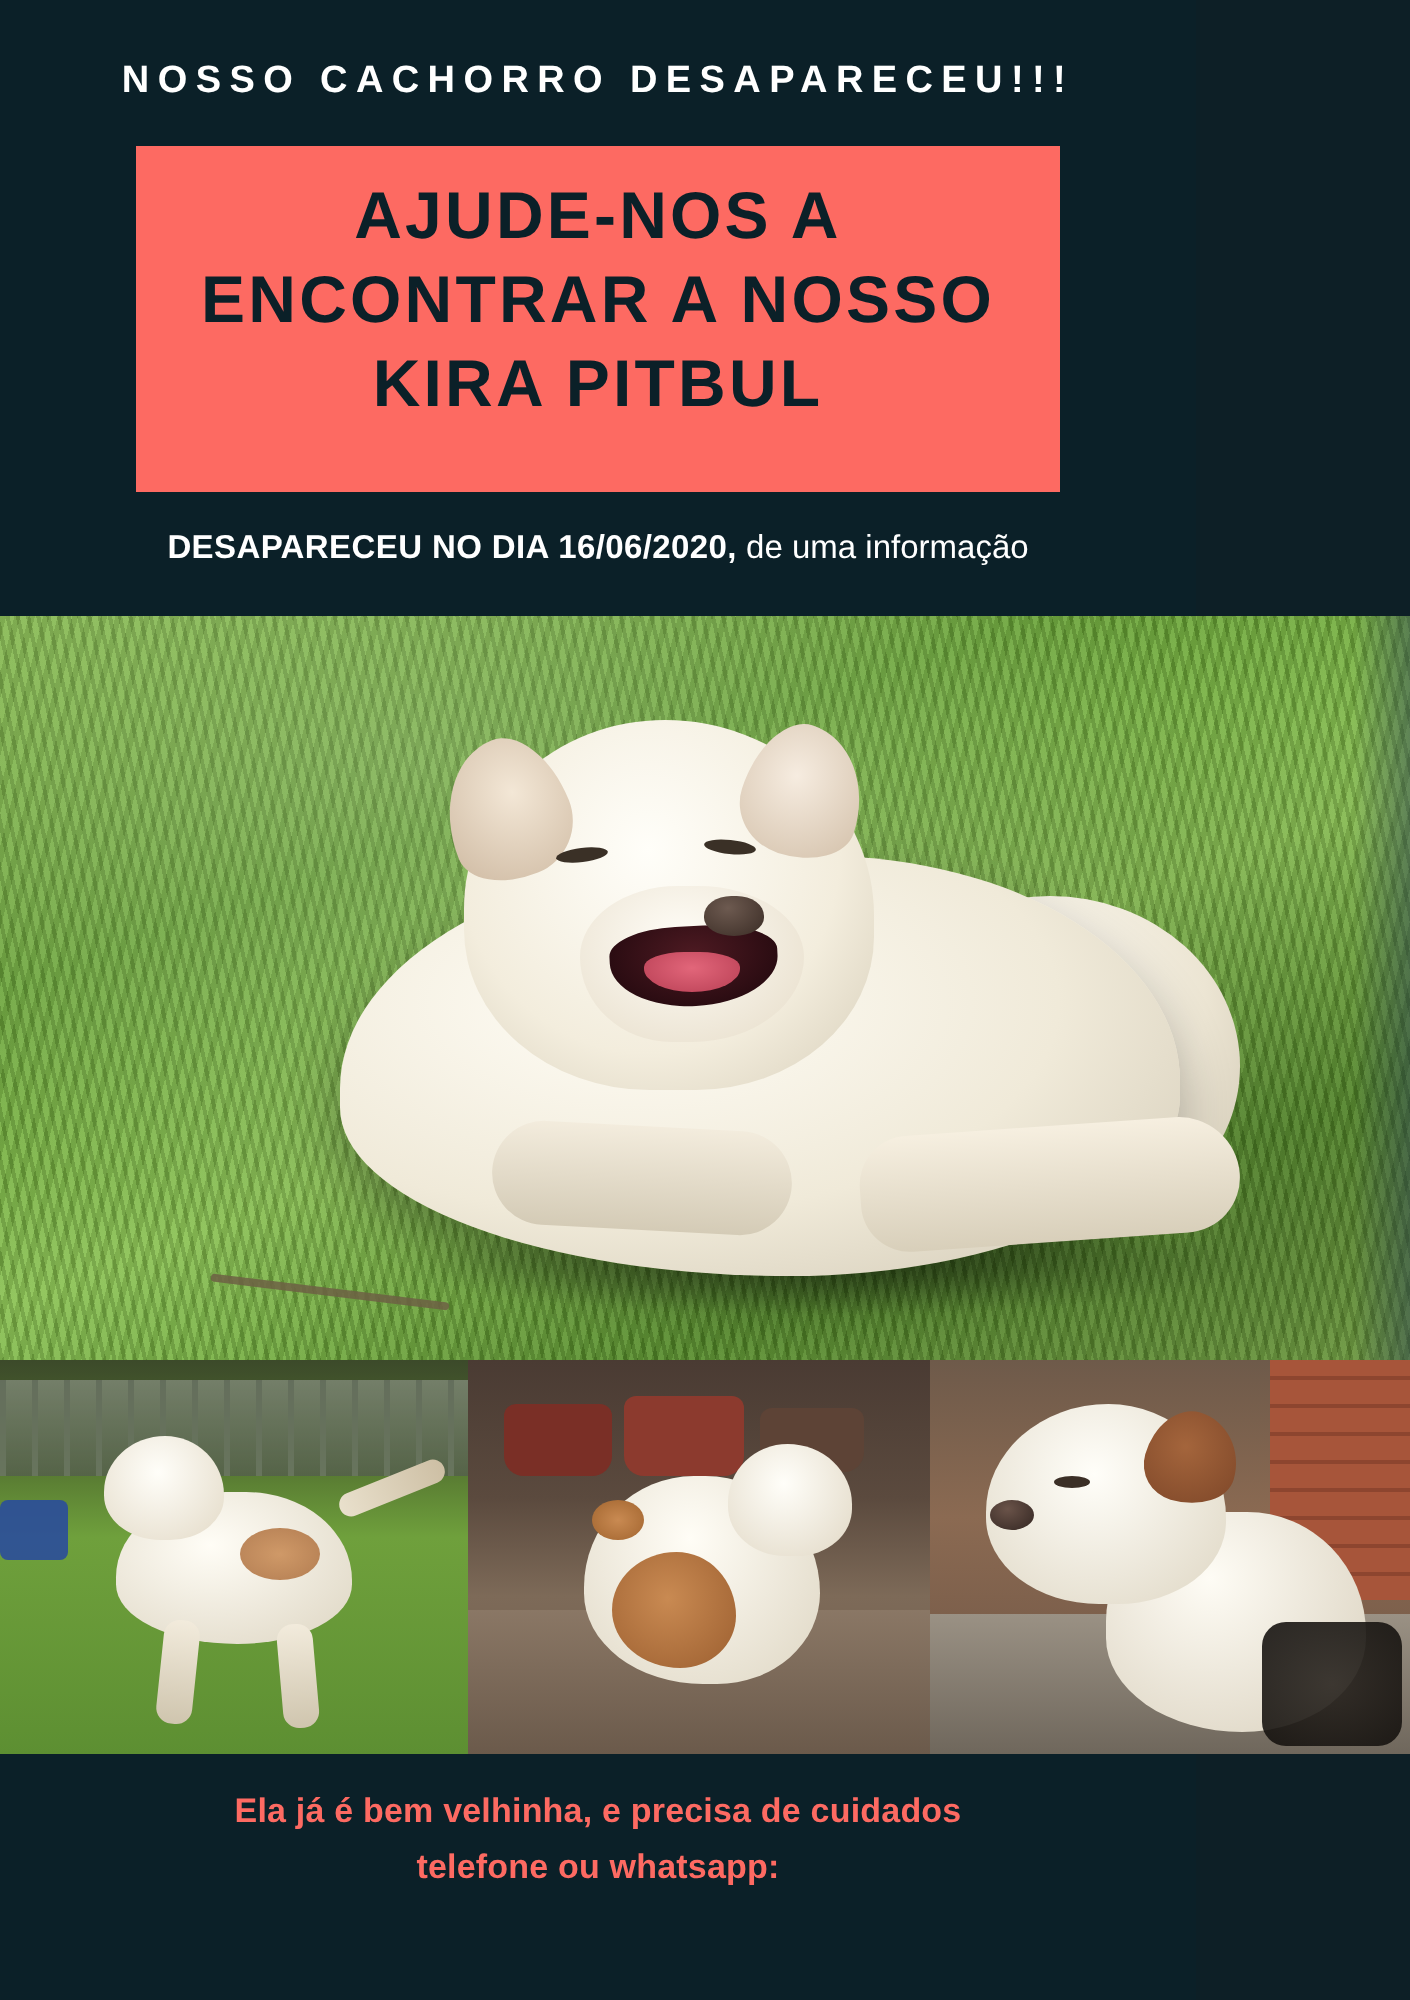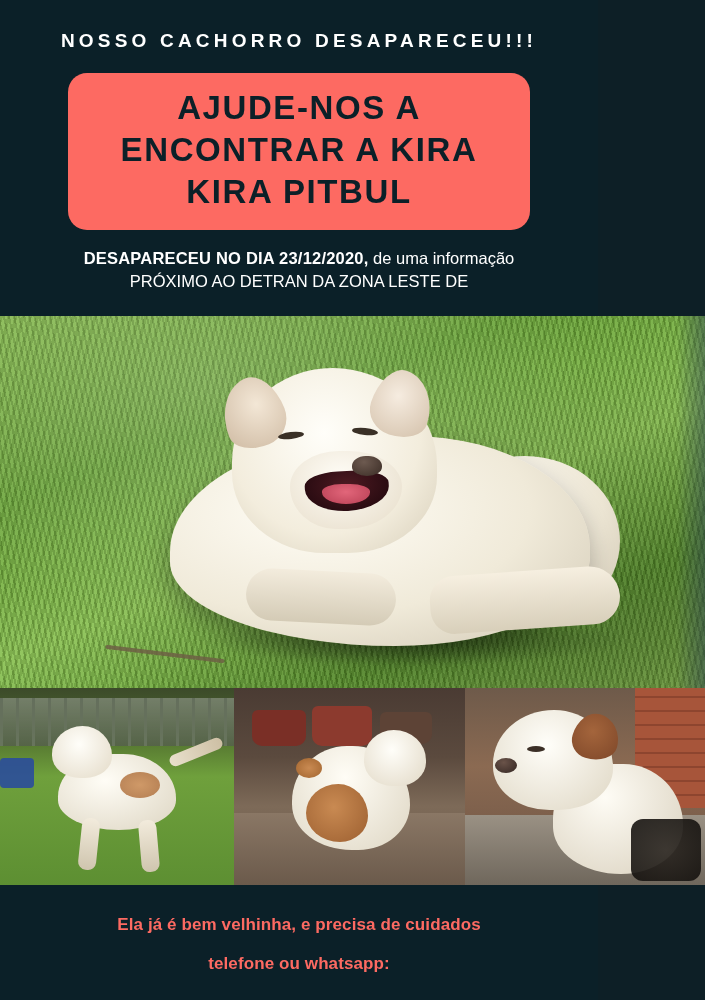--- a/index.html
+++ b/index.html
@@ -33,22 +33,21 @@
     color: #ffffff;
     font-size: 19px;
     font-weight: bold;
     letter-spacing: 4.2px;
     line-height: 1.2;
     margin: 0 0 20px 0;
   }
   .headline-band {
     background: #fd6a62;
     margin: 0 68px;
-    padding: 14px 6px 16px 6px;
-    border-radius: 19px;
+    padding: 14px 6px 32px 6px;
   }
   .headline-band .hl {
     color: #0b2028;
     font-size: 33px;
     font-weight: bold;
     letter-spacing: 1.6px;
     line-height: 1.28;
     margin: 0;
     text-align: center;
   }
@@ -324,43 +323,42 @@
     background: #0b2028;
     flex: 1 1 auto;
     text-align: center;
     padding-top: 15px;
   }
   .footer .line {
     color: #fd6a62;
     font-size: 17px;
     font-weight: bold;
     line-height: 1.62;
-    margin: 11px;
+    margin: 0;
     letter-spacing: .1px;
   }
 </style>
 </head>
 <body>
 
 <div class="poster">
 
   <div class="header">
     <p class="kicker">NOSSO CACHORRO DESAPARECEU!!!</p>
 
     <div class="headline-band">
       <p class="hl">AJUDE-NOS A</p>
-      <p class="hl">ENCONTRAR A KIRA</p>
+      <p class="hl">ENCONTRAR A NOSSO</p>
       <p class="hl">KIRA PITBUL</p>
     </div>
 
     <div class="subtext">
       <div>
-        <span class="strong">DESAPARECEU NO DIA 23/12/2020,</span><span> de uma informação</span>
+        <span class="strong">DESAPARECEU NO DIA 16/06/2020,</span><span> de uma informação</span>
       </div>
-      <div>PRÓXIMO AO DETRAN DA ZONA LESTE DE</div>
     </div>
   </div>
 
   <div class="main-photo">
     <div class="grass"></div>
     <div class="stick"></div>
     <div class="dog-main">
       <div class="dm-shadow"></div>
       <div class="dm-haunch"></div>
       <div class="dm-body"></div>

